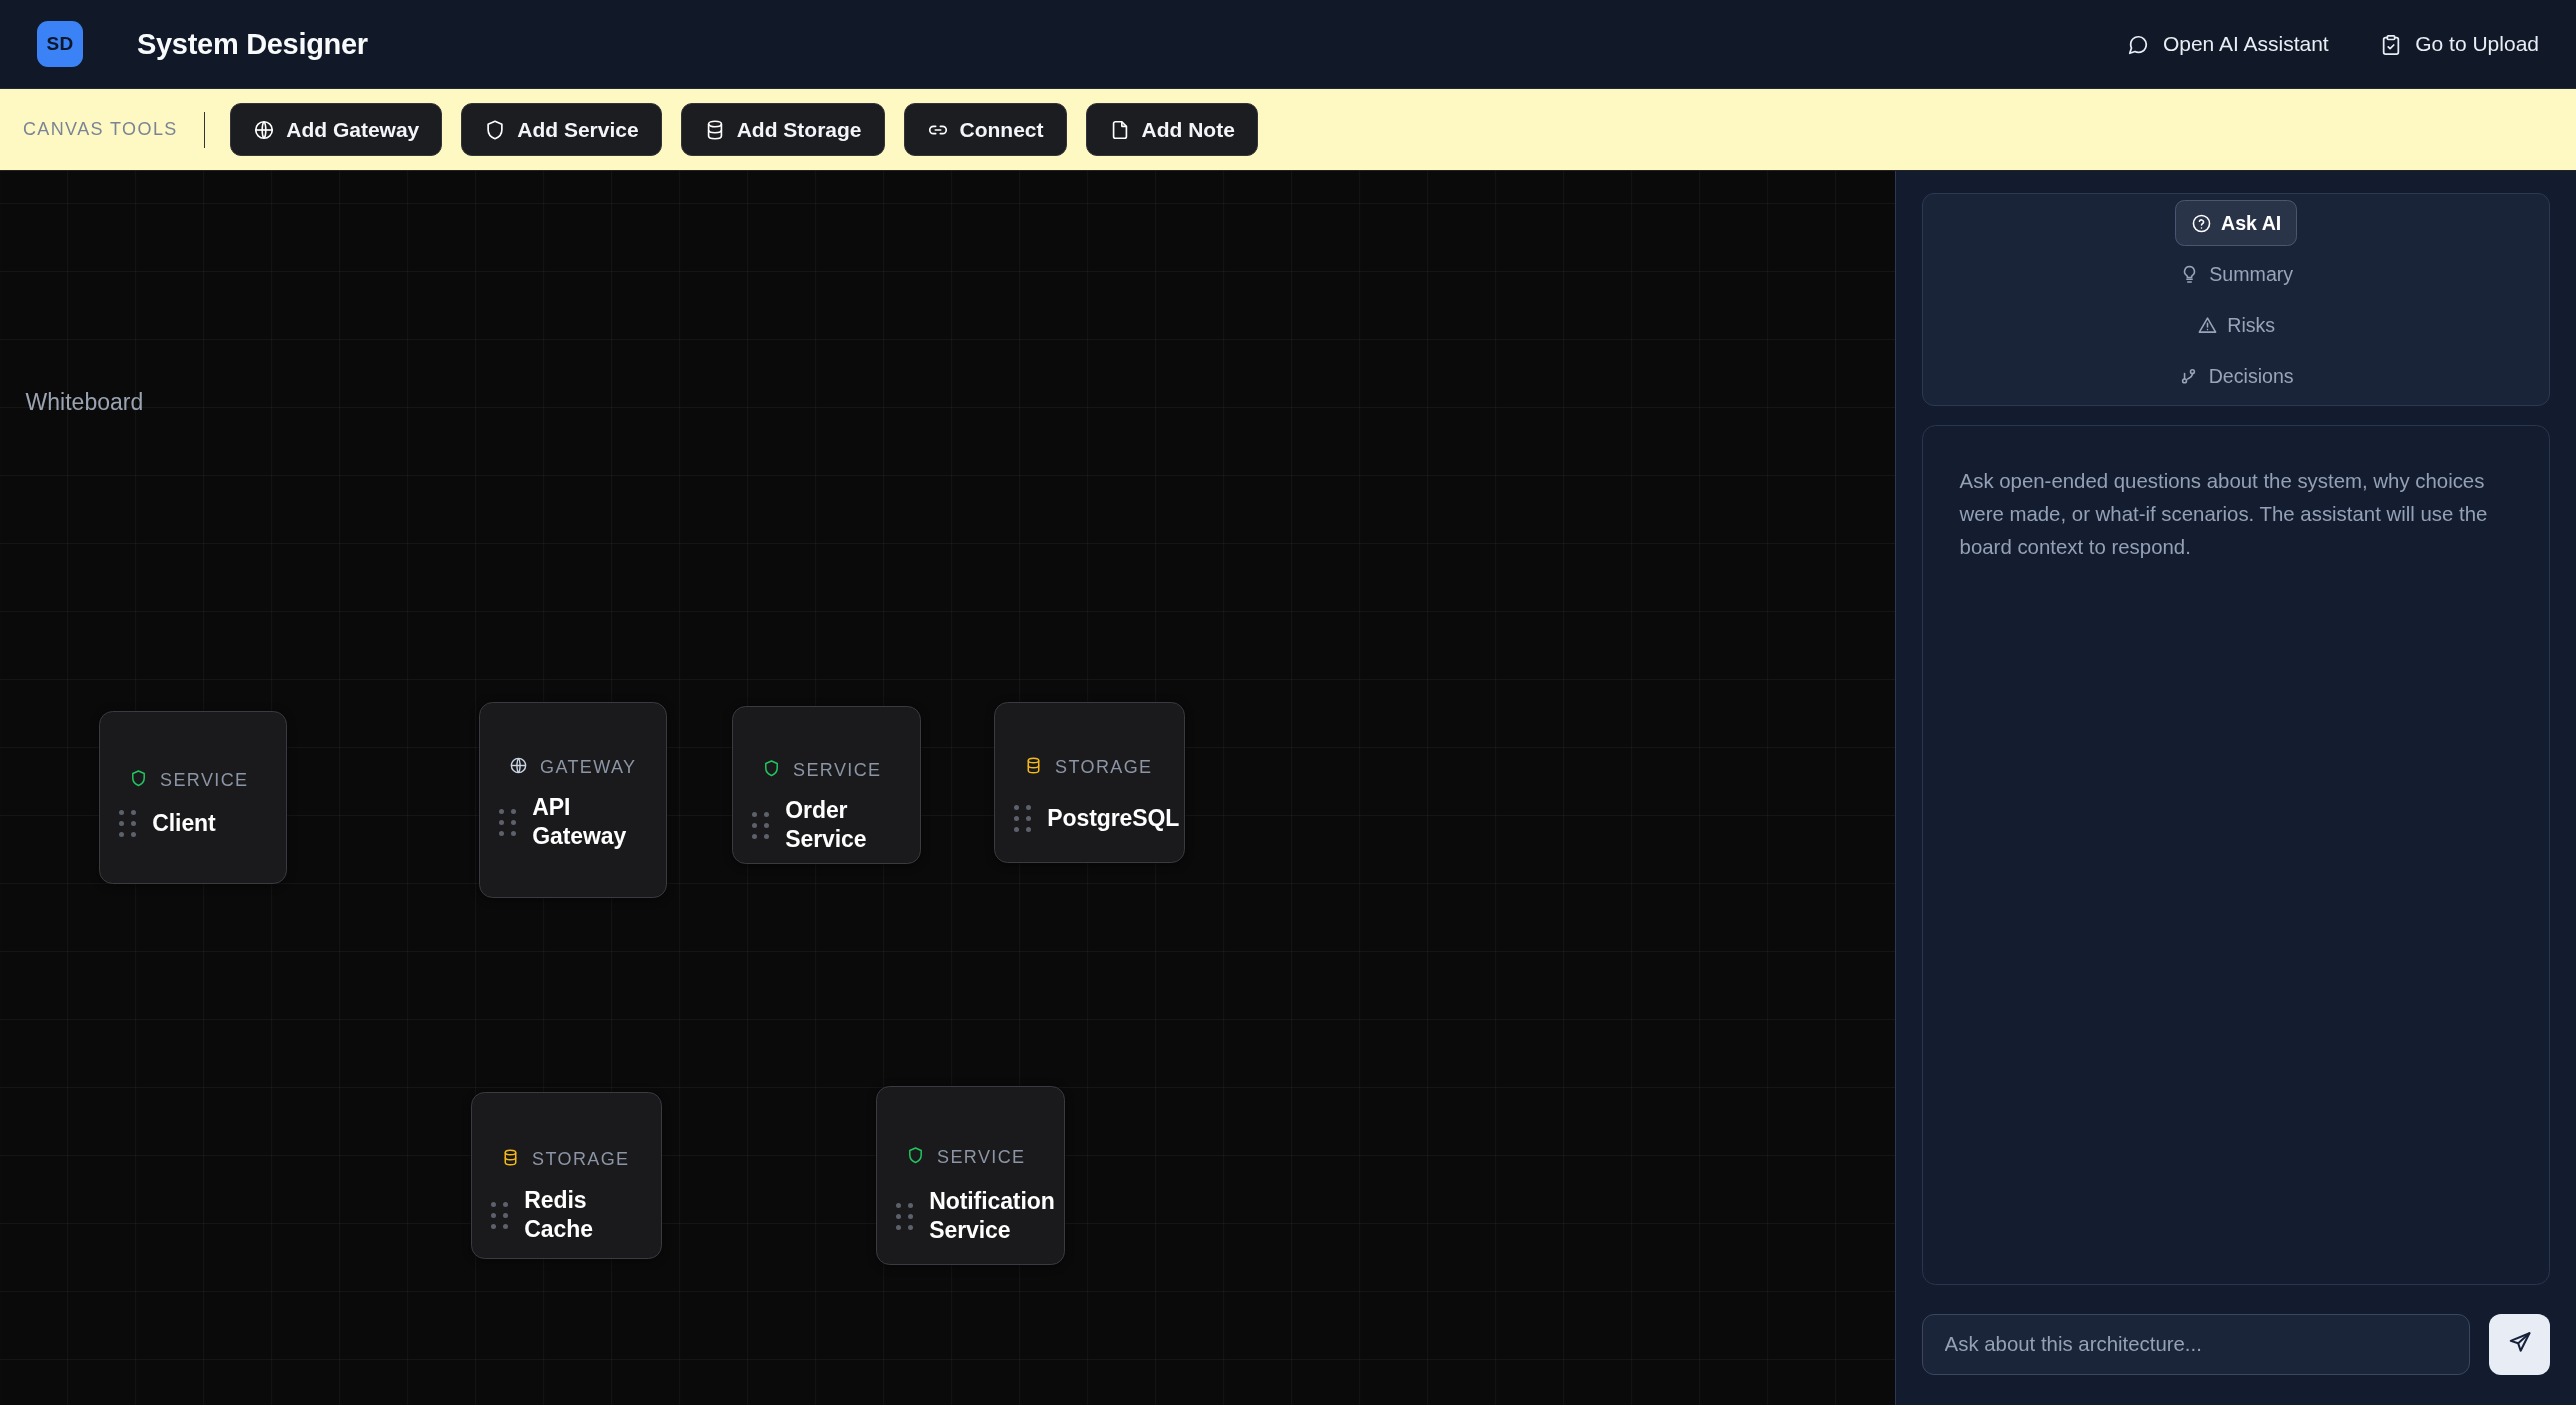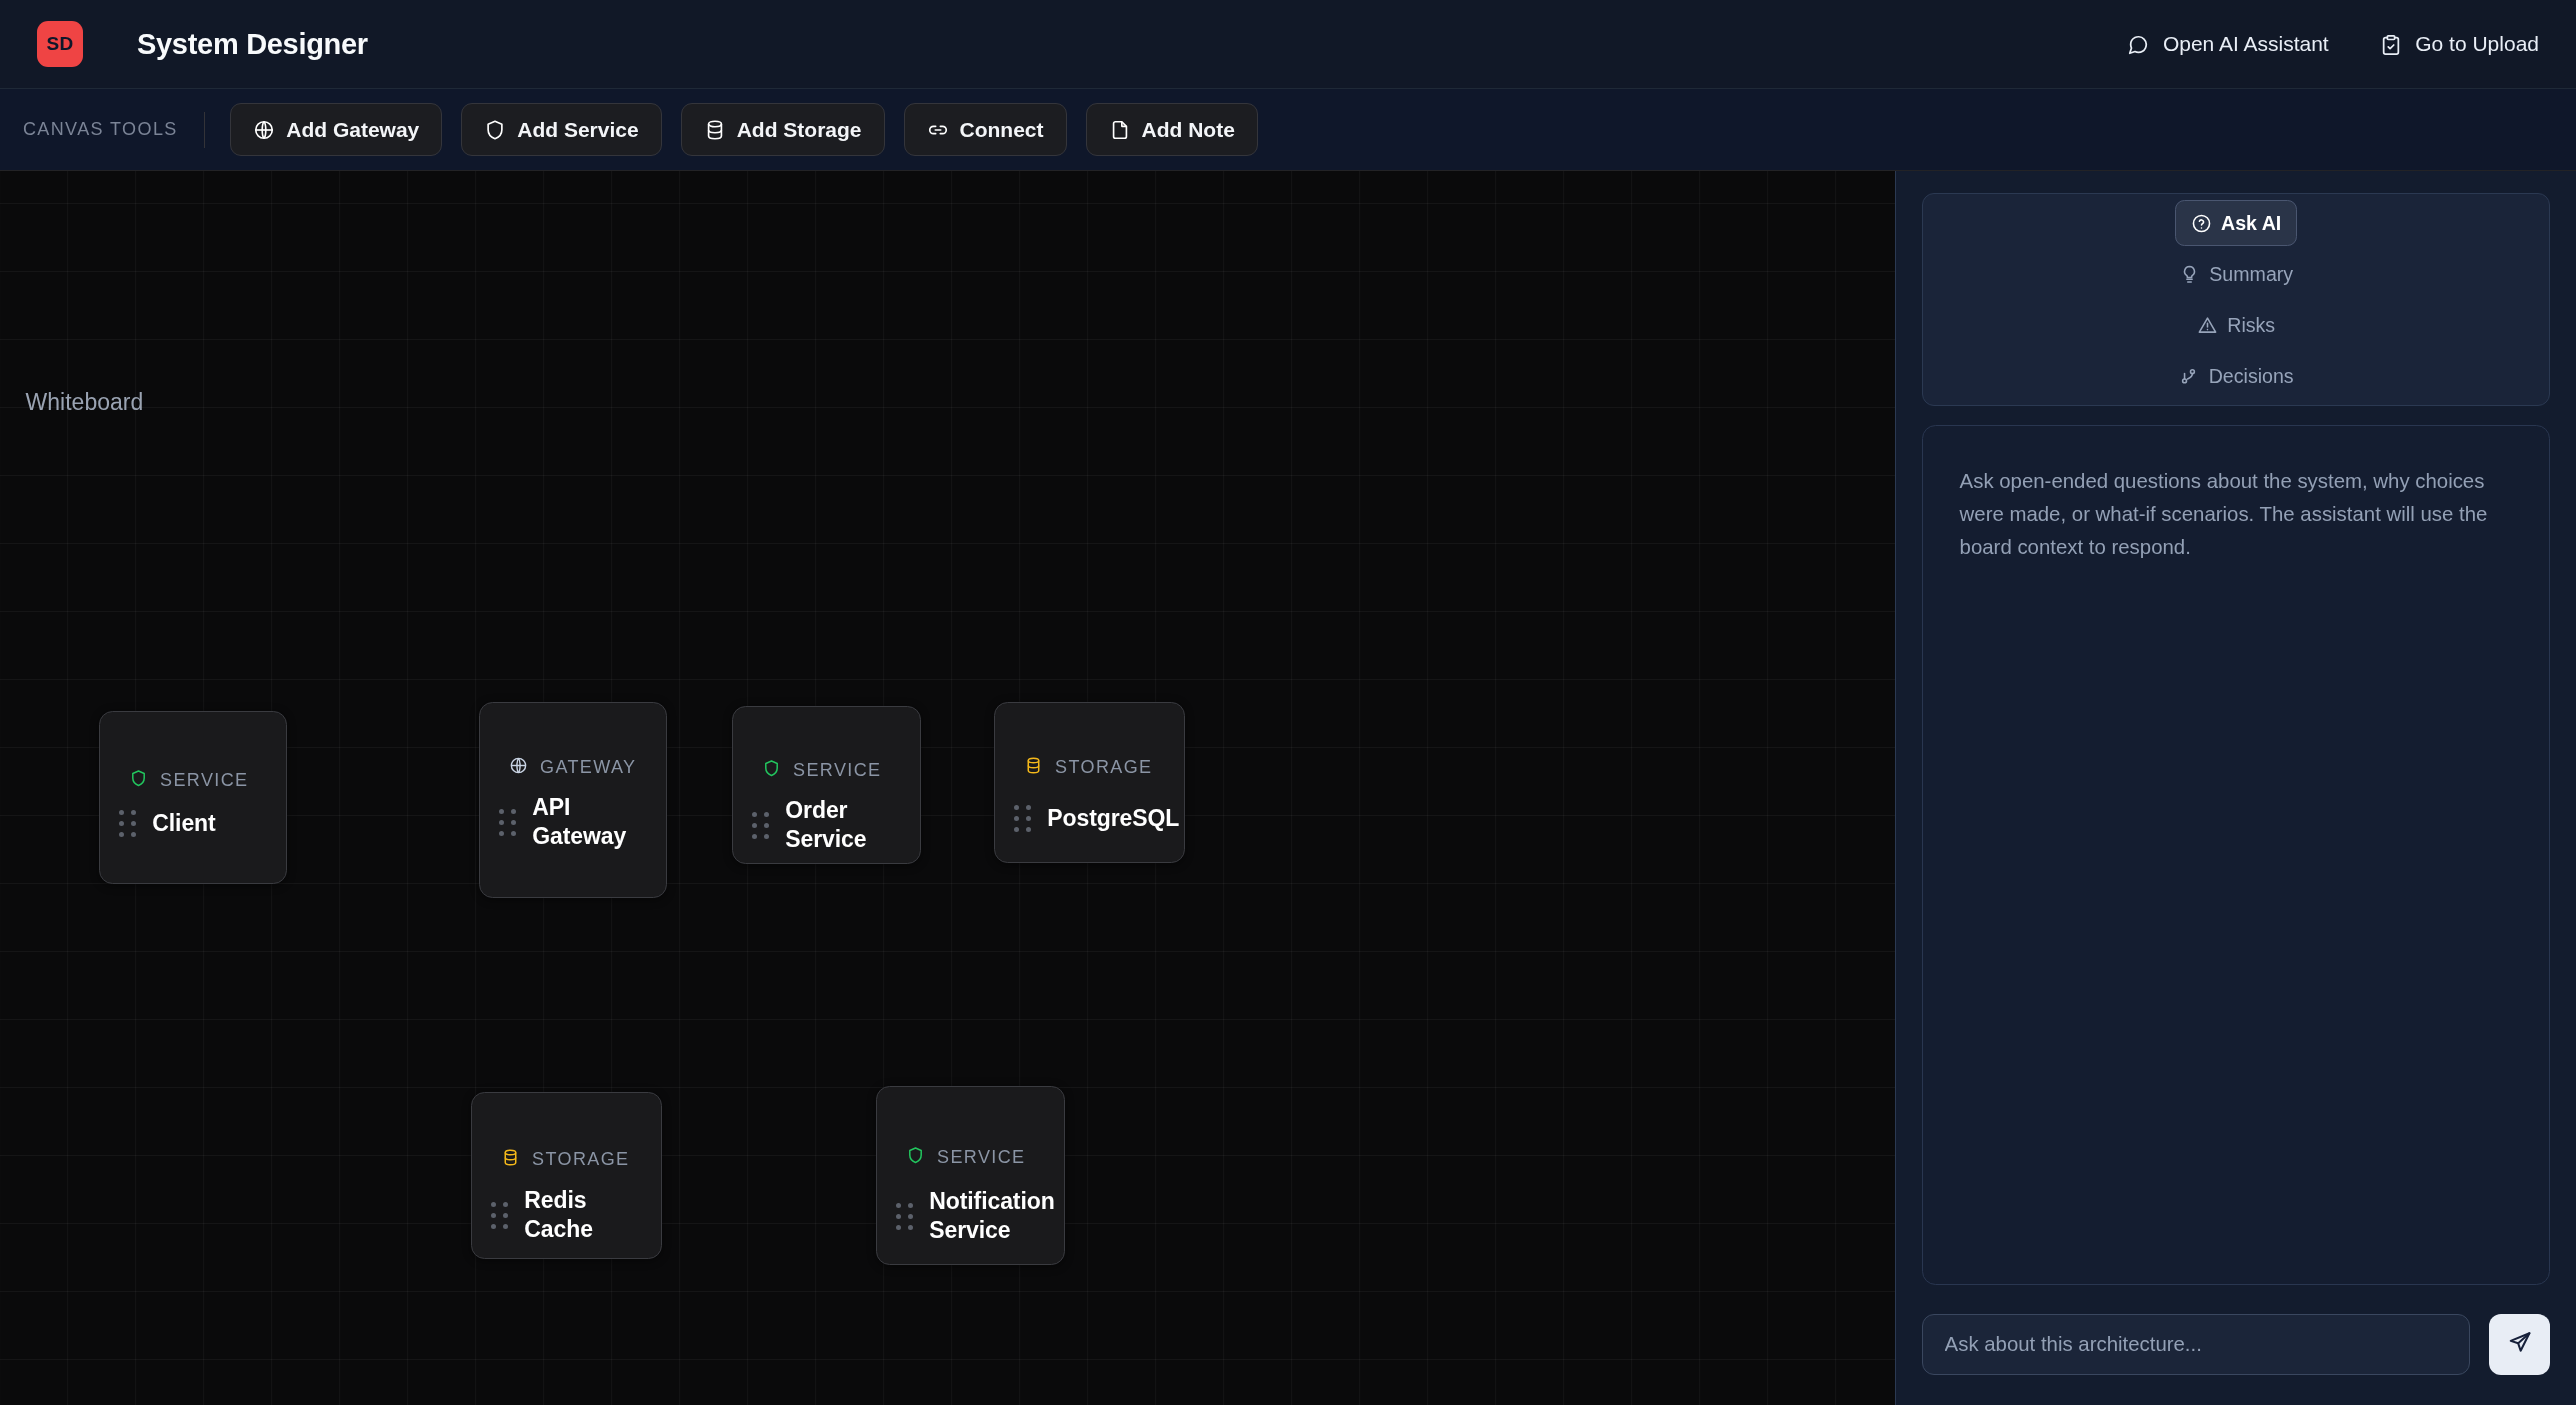--- a/index.html
+++ b/index.html
@@ -17,38 +17,38 @@
   .topbar {
     height: 89px; min-height: 89px;
     background: #111827;
     border-bottom: 0.9px solid #1f2937;
     display: flex; align-items: center;
     padding: 0 37px;
   }
   .brand { display: flex; align-items: center; gap: 19px; }
   .brand-badge {
     width: 46px; height: 46px; border-radius: 11px;
-    background: #ef4444; color: #0f172a;
+    background: #3b82f6; color: #0f172a;
     display: flex; align-items: center; justify-content: center;
     font-size: 19px; font-weight: 700; letter-spacing: 0.3px;
   }
   .brand-title { color: #f8fafc; font-size: 29px; font-weight: 700; letter-spacing: -0.3px; margin-left: 35px; }
   .topbar-spacer { flex: 1; }
   .topbar-actions { display: flex; align-items: center; gap: 51px; }
   .topbar-action {
     display: flex; align-items: flex-end; gap: 13.6px;
     color: #e9eef6; font-size: 21px; cursor: pointer;
     background: none; border: none; font-family: inherit;
   }
   .topbar-action svg { display: block; }
 
   
   .toolbar {
     height: 82px; min-height: 82px;
-    background: #0f172a;
+    background: #fef9c3;
     border-bottom: 0.9px solid #232326;
     display: flex; align-items: center;
     padding: 2px 22px;
     gap: 19px;
   }
   .toolbar-label {
     color: #7b8496; font-size: 18px; letter-spacing: 1.4px;
     text-transform: uppercase; padding-left: 0.9px;
   }
   .toolbar-sep { width: 0.9px; height: 36px; background: #333338; margin: 0 6.8px; }

